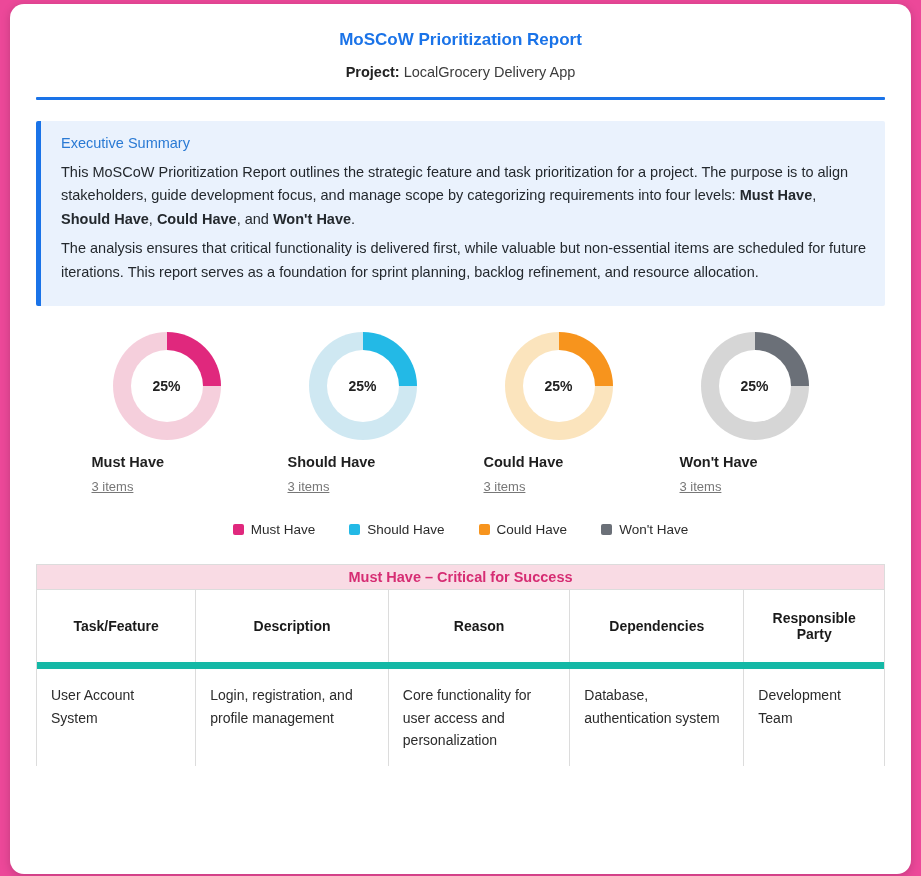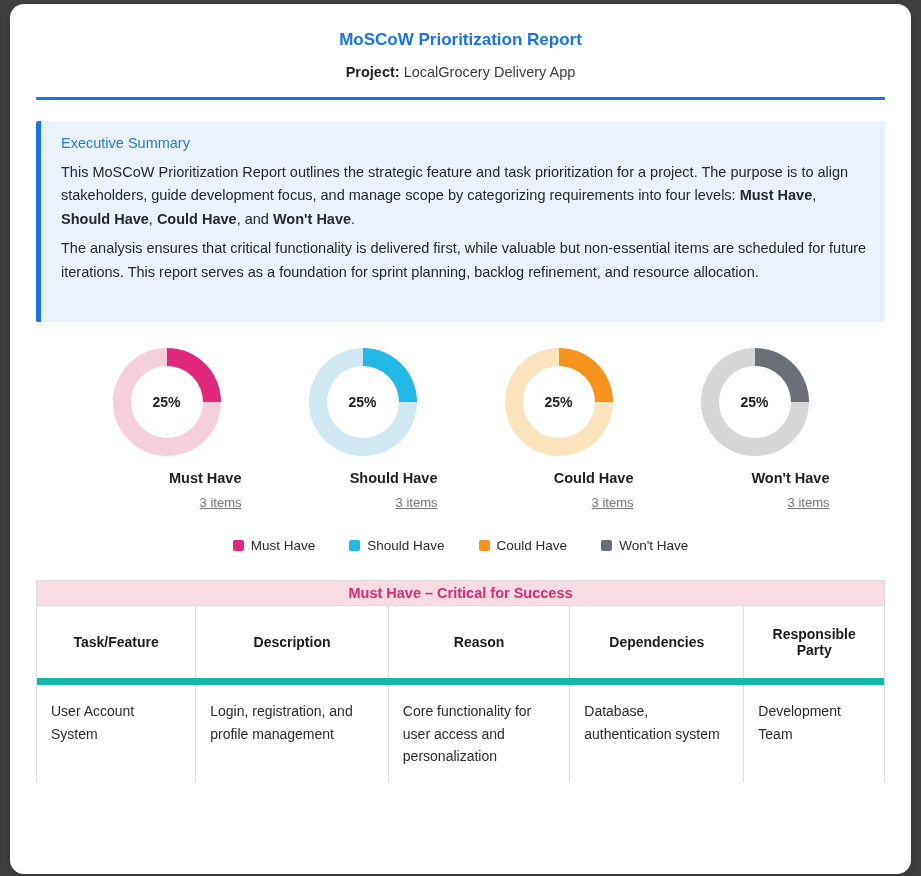--- a/index.html
+++ b/index.html
@@ -6,21 +6,21 @@
     margin: 0;
     padding: 0;
     background: #e8e8e8;
     font-family: "Liberation Sans", sans-serif;
   }
   #page {
     position: relative;
     width: 921px;
     height: 876px;
     overflow: hidden;
-    background: #404040;
+    background: #ec4899;
   }
   .doc-card {
     position: absolute;
     left: 10px;
     top: 4px;
     width: 901px;
     height: 870px;
     background: #ffffff;
     border-radius: 14px;
     box-shadow: 0 2px 10px rgba(0,0,0,0.18);
@@ -51,21 +51,21 @@
     background: #1a73e8;
     margin: 17px 0 0 0;
     border-radius: 1px;
   }
 
   
   .exec-box {
     margin: 21px 0 0 0;
     background: #eaf2fd;
     border-left: 5px solid #1a73e8;
-    padding: 14px 18px 32px 20px;
+    padding: 14px 18px 16px 20px;
     border-radius: 2px;
   }
   .exec-title {
     color: #2a7ad4;
     font-size: 14.5px;
     margin: 0 0 10px 0;
   }
   .exec-p {
     font-size: 14.5px;
     line-height: 1.62;
@@ -76,21 +76,21 @@
 
   
   .donuts {
     display: flex;
     justify-content: center;
     gap: 46px;
     margin-top: 26px;
   }
   .donut-cell {
     width: 150px;
-    text-align: right;
+    text-align: left;
   }
   .donut-wrap {
     position: relative;
     width: 108px;
     height: 108px;
     margin: 0 auto;
   }
   .donut-ring {
     width: 108px;
     height: 108px;

